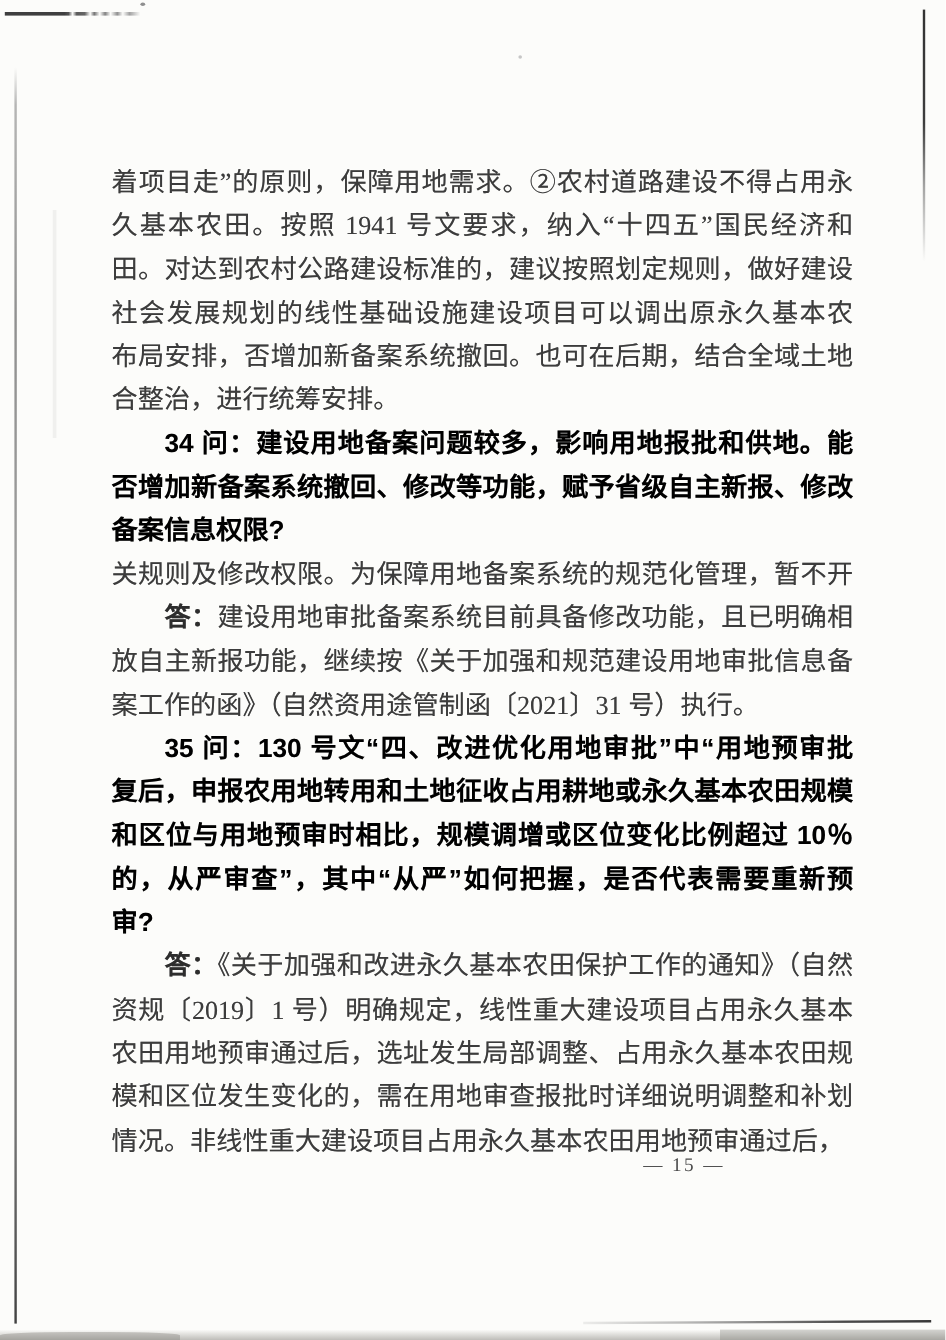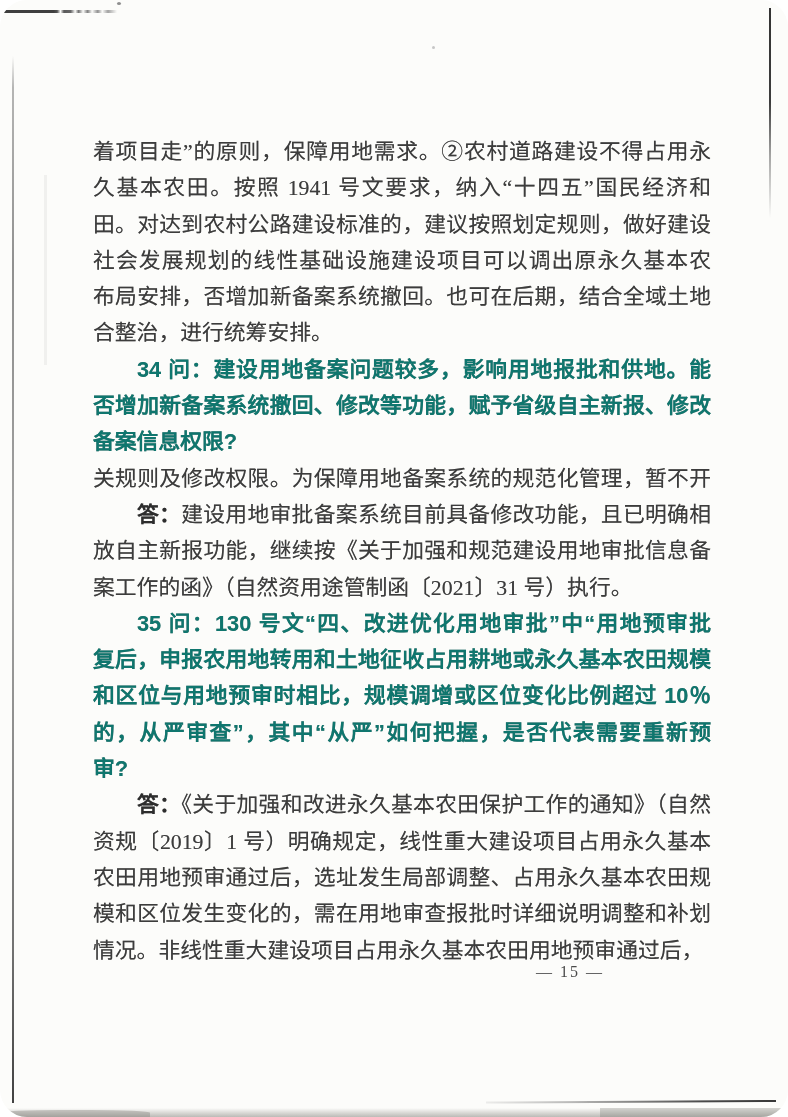--- a/index.html
+++ b/index.html
@@ -3,21 +3,20 @@
 <meta charset="utf-8">
 <style>
   html, body { margin: 0; padding: 0; background: #ffffff; }
   .page {
     position: relative;
     width: 788px;
     height: 1117px;
     background: #fcfcfa;
     overflow: hidden;
     font-family: "Liberation Serif", "DejaVu Serif", serif;
-    border-radius: 27px;
   }
   .textblock {
     position: absolute;
     left: 93px;
     top: 134px;
     width: 618px;
     font-size: 21.8px;
     color: #3c3c3c;
   }
   .line {
@@ -25,21 +24,21 @@
     line-height: 36.3px;
     text-align: justify;
     text-align-last: justify;
     overflow: hidden;
     text-shadow: 0 0 0.5px rgba(70,70,70,0.55);
   }
   .line.end { text-align-last: left; }
   .line.indent { padding-left: 44px; }
   .q {
     font-weight: 700;
-    color: #0f766e;
+    color: #000000;
     font-family: "Liberation Sans", "DejaVu Sans", sans-serif;
   }
   .ans-prefix {
     font-weight: 700;
     color: #2d2d2d;
     font-family: "Liberation Sans", "DejaVu Sans", sans-serif;
   }
   .page-number {
     position: absolute;
     left: 516px;

